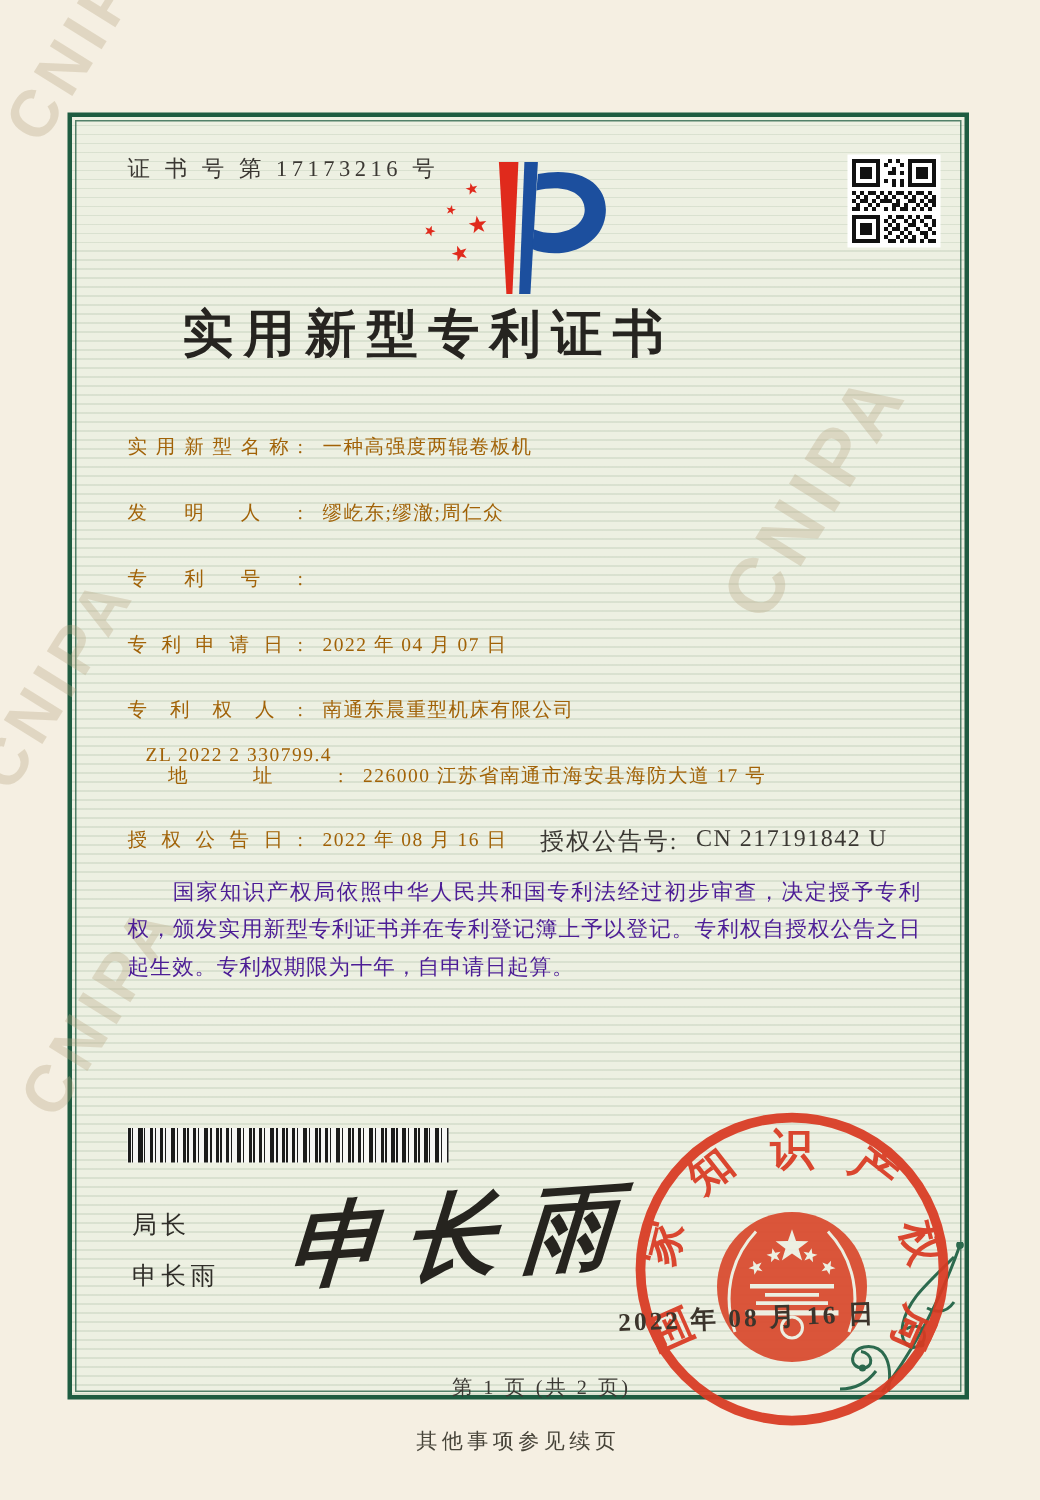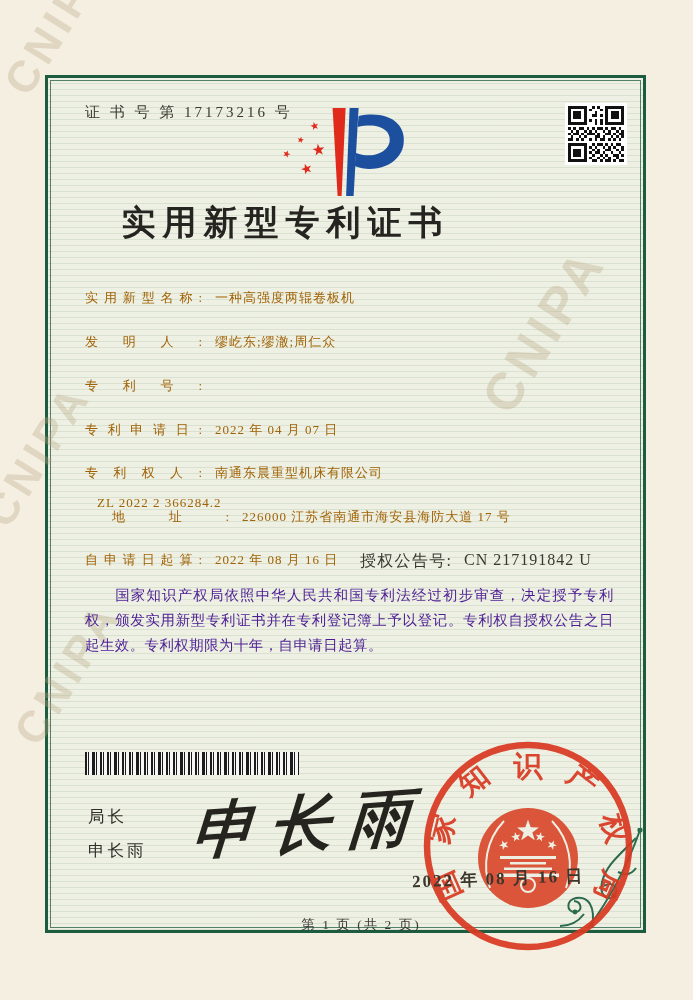--- a/index.html
+++ b/index.html
@@ -153,36 +153,36 @@
     <div class="frow" style="top:289px;">
       <span class="flabel">实用新型名称:</span>
       <span class="fvalue">一种高强度两辊卷板机</span>
     </div>
     <div class="frow" style="top:333px;">
       <span class="flabel">发明人:</span>
       <span class="fvalue">缪屹东;缪澈;周仁众</span>
     </div>
     <div class="frow" style="top:377px;flex-direction:column;">
       <span class="flabel">专利号:</span>
-      <span class="fvalue">ZL 2022 2 366284.2</span>
+      <span class="fvalue">ZL 2022 2 330799.4</span>
     </div>
     <div class="frow" style="top:421px;align-items:flex-end;">
       <span class="flabel">专利申请日:</span>
       <span class="fvalue">2022 年 04 月 07 日</span>
     </div>
     <div class="frow" style="top:464px;">
       <span class="flabel">专利权人:</span>
       <span class="fvalue">南通东晨重型机床有限公司</span>
     </div>
     <div class="frow" style="top:508px;margin-left:27px;">
       <span class="flabel">地址:</span>
       <span class="fvalue">226000 江苏省南通市海安县海防大道 17 号</span>
     </div>
     <div class="frow" style="top:551px;">
-      <span class="flabel">自申请日起算:</span>
+      <span class="flabel">授权公告日:</span>
       <span class="fvalue">2022 年 08 月 16 日</span>
     </div>
     <div class="frow2" style="top:551px;">
       <span class="flabel">授权公告号:</span>
       <span class="fvalue">CN 217191842 U</span>
     </div>
 
     <div class="body-text">
       <p>国家知识产权局依照中华人民共和国专利法经过初步审查，决定授予专利权，颁发实用新型专利证书并在专利登记簿上予以登记。专利权自授权公告之日起生效。专利权期限为十年，自申请日起算。</p>
     </div>
@@ -237,15 +237,16 @@
         </g>
         <g fill="#2c6a4e">
           <circle cx="66" cy="68" r="2.4"></circle>
           <circle cx="27" cy="84" r="2.4"></circle>
           <circle cx="92" cy="2" r="2.6"></circle>
         </g>
       </svg>
     </div>
 
     <div class="page-info">第 1 页 (共 2 页)</div>
+    <div class="cont-note">其他事项参见续页</div>
 
   </div>
 </div>
 
 </body></html>

